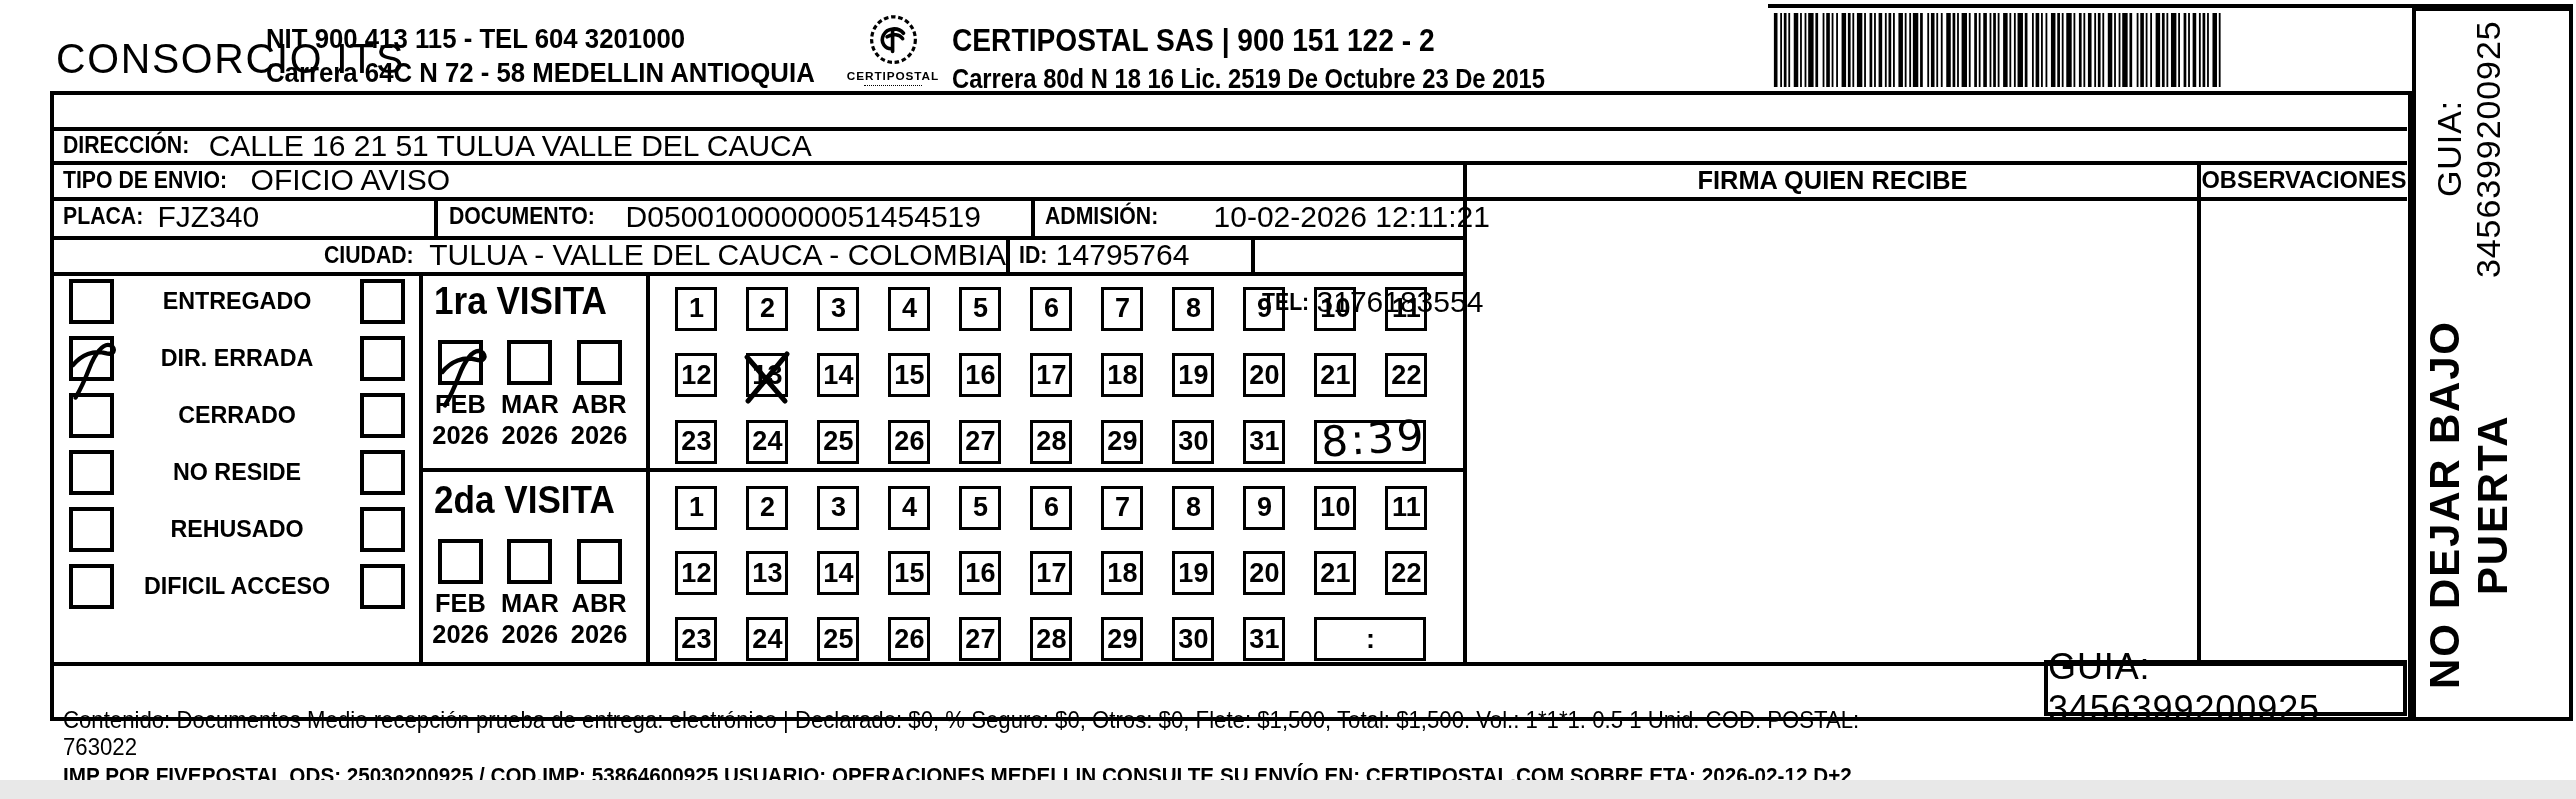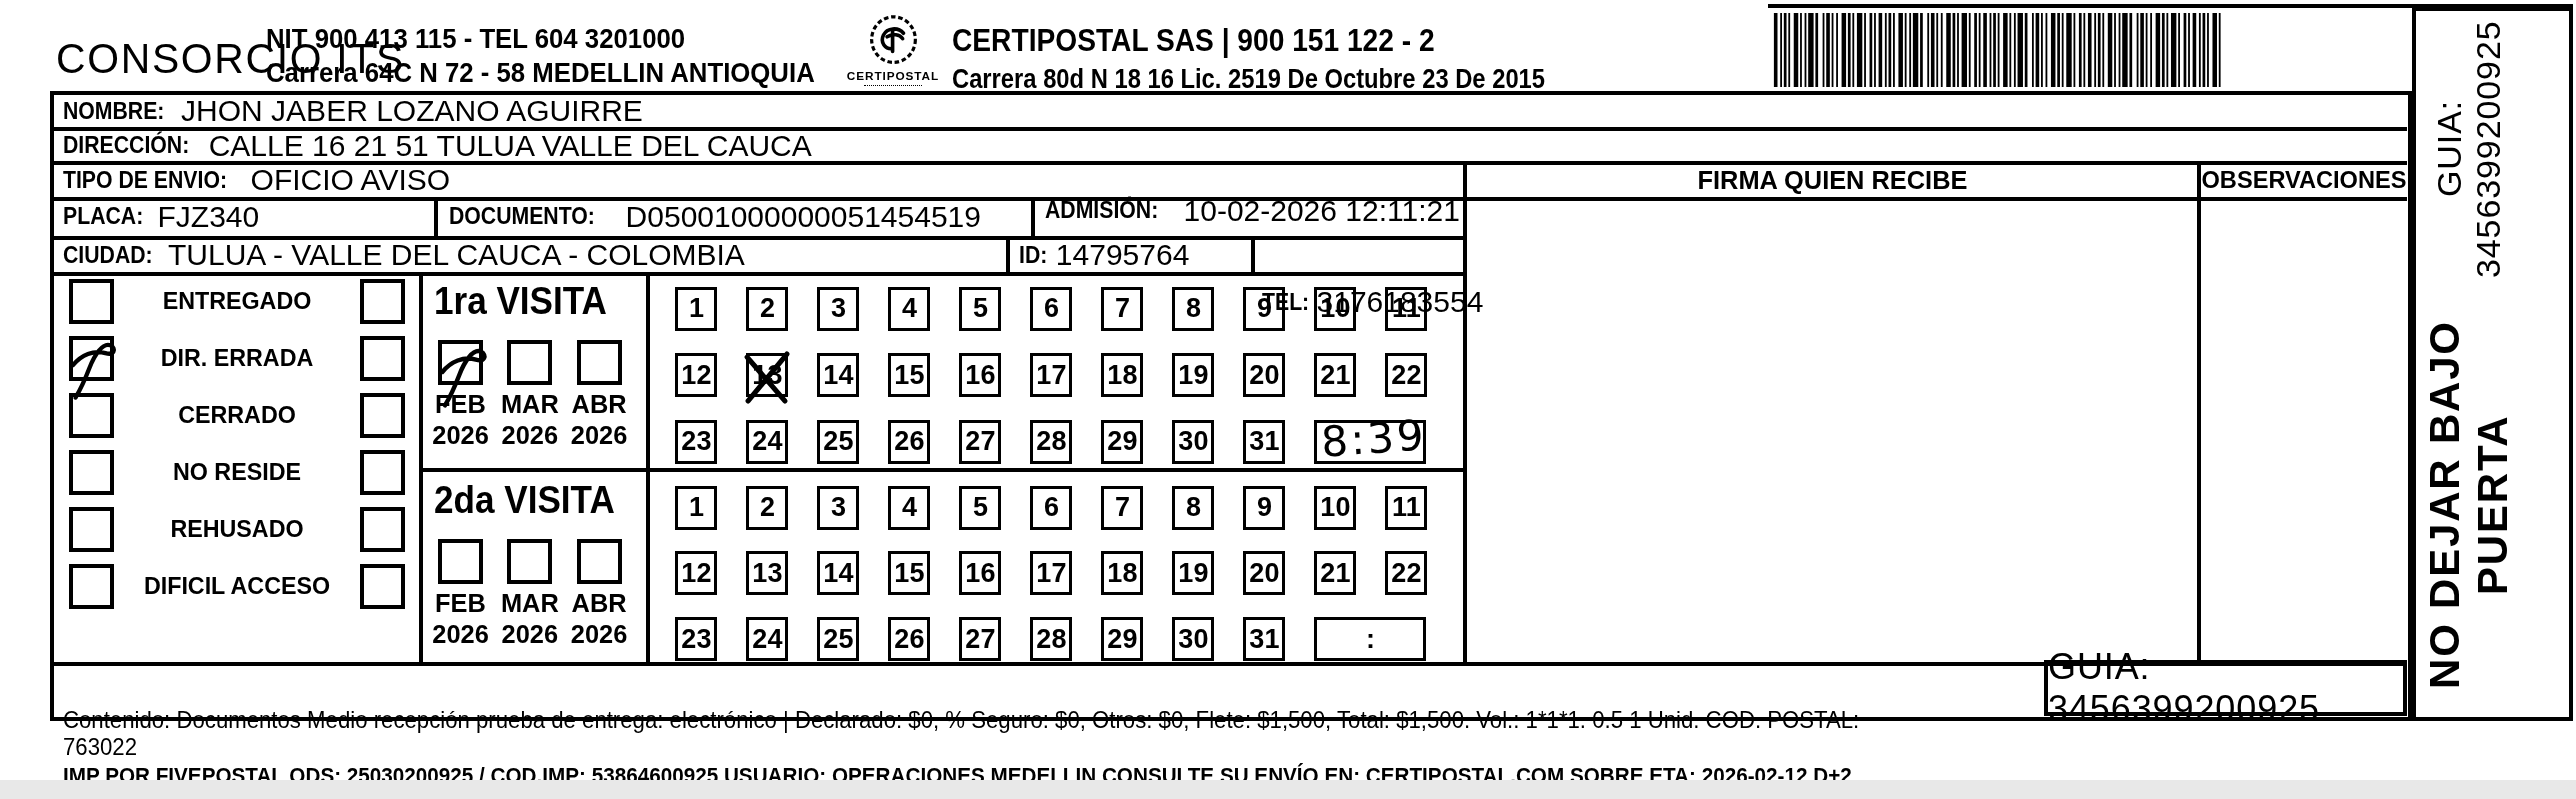--- a/index.html
+++ b/index.html
@@ -188,49 +188,45 @@
 
     <div class="vline" style="left:380px;top:102px;width:3.6px;height:43px;"></div>
     <div class="vline" style="left:977px;top:102px;width:3.6px;height:43px;"></div>
     <div class="vline" style="left:952px;top:141px;width:3.6px;height:40px;"></div>
     <div class="vline" style="left:1197px;top:141px;width:3.6px;height:40px;"></div>
     <div class="vline" style="left:1409px;top:66px;width:3.6px;height:504px;"></div>
     <div class="vline" style="left:2143px;top:66px;width:3.6px;height:504px;"></div>
     <div class="vline" style="left:365px;top:177px;width:3.6px;height:394px;"></div>
     <div class="vline" style="left:592px;top:177px;width:3.6px;height:394px;"></div>
 
-    <div class="cell" style="left:0;top:0;width:2353px;height:32px;padding-left:9px;">
-      <span class="lbl">NOMBRE:</span>
-      <span class="val">JHON JABER LOZANO AGUIRRE</span>
-    </div>
     <div class="cell" style="left:0;top:34px;width:2353px;height:33px;padding-left:9px;">
       <span class="lbl">DIRECCIÓN:</span>
       <span class="val">CALLE 16  21 51 TULUA VALLE DEL CAUCA</span>
     </div>
     <div class="cell" style="left:0;top:68px;width:1409px;height:34px;padding-left:9px;">
       <span class="lbl">TIPO DE ENVIO:</span>
       <span class="val">OFICIO AVISO</span>
     </div>
     <div class="cell hdr" style="left:1413px;top:68px;width:731px;height:34px;">FIRMA QUIEN RECIBE</div>
     <div class="cell hdr" style="left:2147px;top:68px;width:206px;height:34px;font-size:23.6px;">OBSERVACIONES</div>
 
     <div class="cell" style="left:0;top:103px;width:380px;height:37px;padding-left:9px;">
       <span class="lbl">PLACA:</span>
       <span class="val">FJZ340</span>
     </div>
     <div class="cell" style="left:384px;top:103px;width:593px;height:37px;padding-left:11px;">
       <span class="lbl">DOCUMENTO:</span>
       <span class="val" style="margin-left:14.5px;">D05001000000051454519</span>
     </div>
-    <div class="cell" style="left:980px;top:97px;width:429px;height:37px;padding-left:11px;">
+    <div class="cell" style="left:980px;top:103px;width:429px;height:37px;padding-left:11px;gap:30px;">
       <span class="lbl">ADMISIÓN:</span>
       <span class="val" style="margin-left:12.7px;">10-02-2026 12:11:21</span>
     </div>
 
-    <div class="cell" style="left:0;top:142px;width:952px;height:36px;padding-left:9px;">
+    <div class="cell" style="left:0;top:142px;width:952px;height:36px;padding-left:9px;justify-content:flex-end;">
       <span class="lbl">CIUDAD:</span>
       <span class="val">TULUA - VALLE DEL CAUCA - COLOMBIA</span>
     </div>
     <div class="cell" style="left:956px;top:142px;width:241px;height:36px;padding-left:9px;">
       <span class="lbl">ID:</span>
       <span class="val">14795764</span>
     </div>
     <div class="cell" style="left:1201px;top:142px;width:209px;height:36px;padding-left:7.3px;margin-top:47px;">
       <span class="lbl">TEL:</span>
       <span class="val" style="margin-left:1.8px;">3176183554</span>

